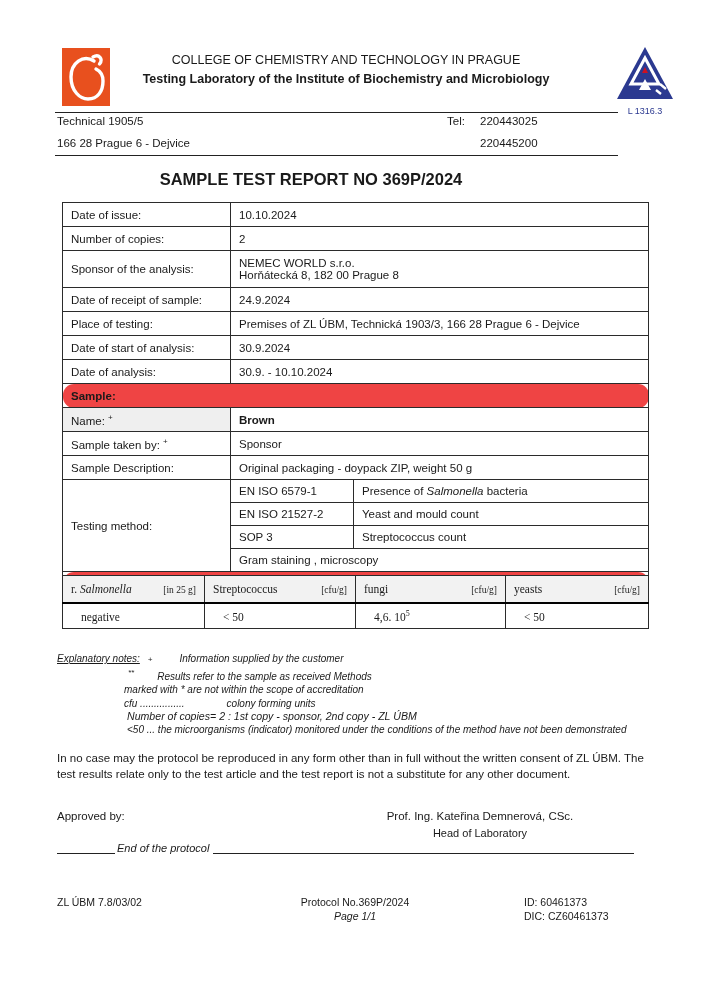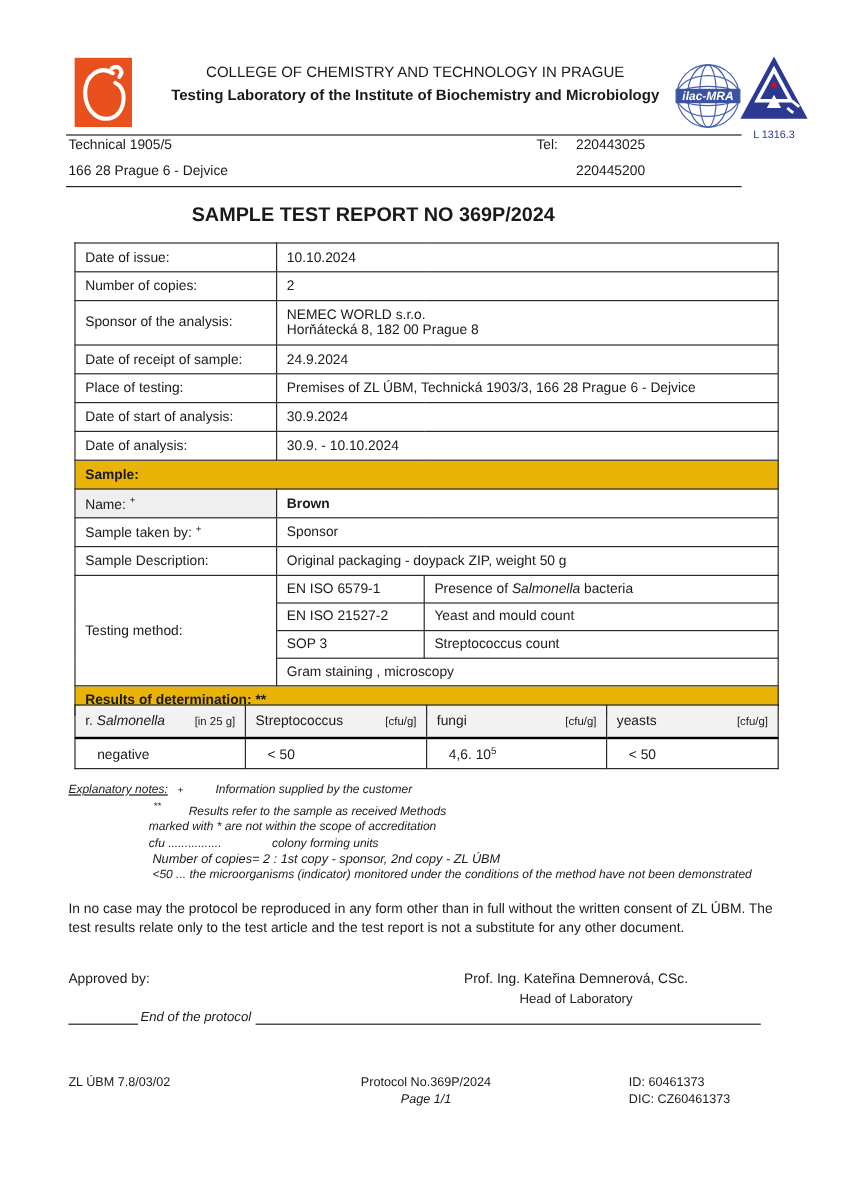--- a/index.html
+++ b/index.html
@@ -28,28 +28,28 @@
   
   .report-title { left:15px; top:170px; width:592px; text-align:center; font-size:16.5px; font-weight:bold; }
 
   
   .info-table { left:62px; top:202px; }
   table.info { border-collapse:collapse; table-layout:fixed; width:586px; border:1.5px solid #222; }
   table.info td { border:1px solid #2b2b2b; padding:2px 8px; font-size:11.5px; vertical-align:middle; }
   tr.t-row { height:24px; }
   tr.t-row-tall { height:37px; }
   tr.t-sub { height:23px; }
-  tr.section td { background:#eab308; font-weight:bold; }
+  tr.section td { background:#ef4444; font-weight:bold;border-radius:11px; }
   td.cell-shade { background:#efefef; }
   .bold { font-weight:bold; }
   .ital { font-style:italic; }
   sup { font-size:8px; }
 
   
-  .results-wrap { left:62px; top:587px; }
+  .results-wrap { left:62px; top:575px;font-family:Liberation Serif, serif; }
   table.results { border-collapse:collapse; table-layout:fixed; width:586px; border:1.5px solid #222; }
   table.results td { border:1px solid #2b2b2b; font-size:11.5px; vertical-align:middle; }
   table.results tr.hdr td { background:#f2f2f2; border-bottom:2.5px solid #000; padding:5px 8px; height:16px; }
   .cellwrap { display:flex; justify-content:space-between; align-items:baseline; }
   .unit { font-size:9.5px; }
   table.results tr.vals td { text-align:left; padding:4px 18px; height:16px; }
 
   
   .notes { left:57px; top:652px; width:580px; font-style:italic; font-size:10px; }
   .notes .line { line-height:13.4px; white-space:nowrap; }
@@ -92,34 +92,20 @@
       <path d="M32 13 C 21 6, 9 15, 9 29 C 9 43, 18 51, 26 51 C 36 51, 41 43, 41 33 C 41 27, 38 23, 34 21" stroke="#ffffff" stroke-width="3.4" fill="none" stroke-linecap="round"></path>
       <path d="M31 9 C 37 5.5, 41.5 11, 37.5 16" stroke="#ffffff" stroke-width="3.4" fill="none" stroke-linecap="round"></path>
     </svg>
   </div>
 
   <div class="abs org-block">
     <div class="org-line1">COLLEGE OF CHEMISTRY AND TECHNOLOGY IN PRAGUE</div>
     <div class="org-line2">Testing Laboratory of the Institute of Biochemistry and Microbiology</div>
   </div>
 
-  <div class="abs ilac-logo">
-    <svg width="56" height="56" viewBox="0 0 56 56" xmlns="http://www.w3.org/2000/svg">
-      <g stroke="#4a5fae" fill="none" stroke-width="1">
-        <circle cx="28" cy="28" r="26"></circle>
-        <ellipse cx="28" cy="28" rx="26" ry="17"></ellipse>
-        <ellipse cx="28" cy="28" rx="26" ry="8"></ellipse>
-        <ellipse cx="28" cy="28" rx="17" ry="26"></ellipse>
-        <ellipse cx="28" cy="28" rx="7" ry="26"></ellipse>
-        <line x1="2" y1="28" x2="54" y2="28"></line>
-      </g>
-      <rect x="1" y="22" width="54" height="12" fill="#3b53a5"></rect>
-      <text x="28" y="31.5" font-size="10" font-style="italic" font-weight="bold" fill="#ffffff" text-anchor="middle" font-family="Liberation Sans, sans-serif">ilac-MRA</text>
-    </svg>
-  </div>
 
   <div class="abs cia-block">
     <svg width="58" height="55" viewBox="0 0 58 55" xmlns="http://www.w3.org/2000/svg">
       <path d="M29 1 L57 53 H1 Z" fill="#2b3990"></path>
       <path d="M29 12 L43 38 H15 Z" fill="none" stroke="#ffffff" stroke-width="3"></path>
       <path d="M23 44 l6 -11 6 11 z" fill="#ffffff"></path>
       <path d="M26 27 l3 -6 3 6 z" fill="#cc1122"></path>
       <path d="M40 44 l5 4 M44 38 l6 5" stroke="#ffffff" stroke-width="2.4"></path>
     </svg>
     <div class="cia-label">L 1316.3</div>

